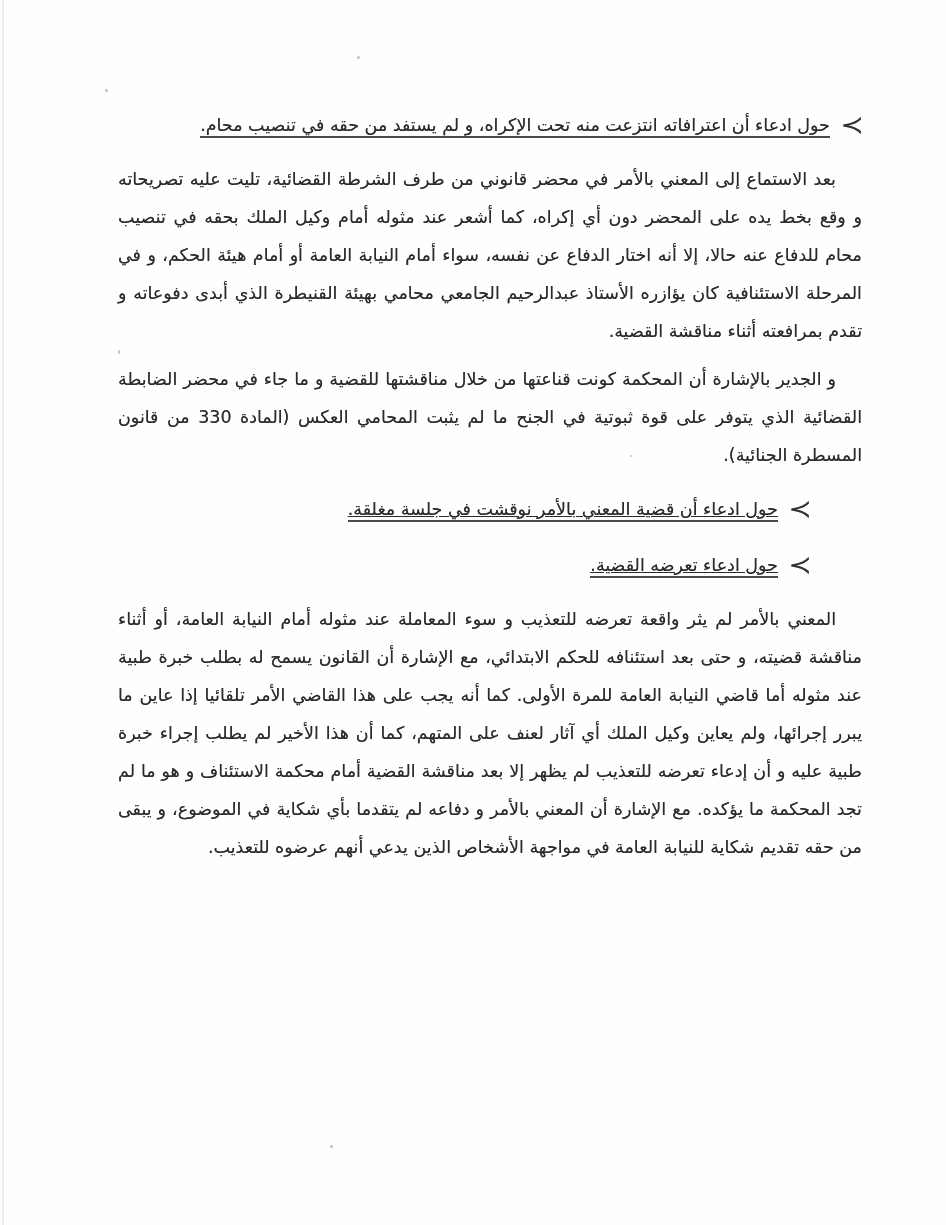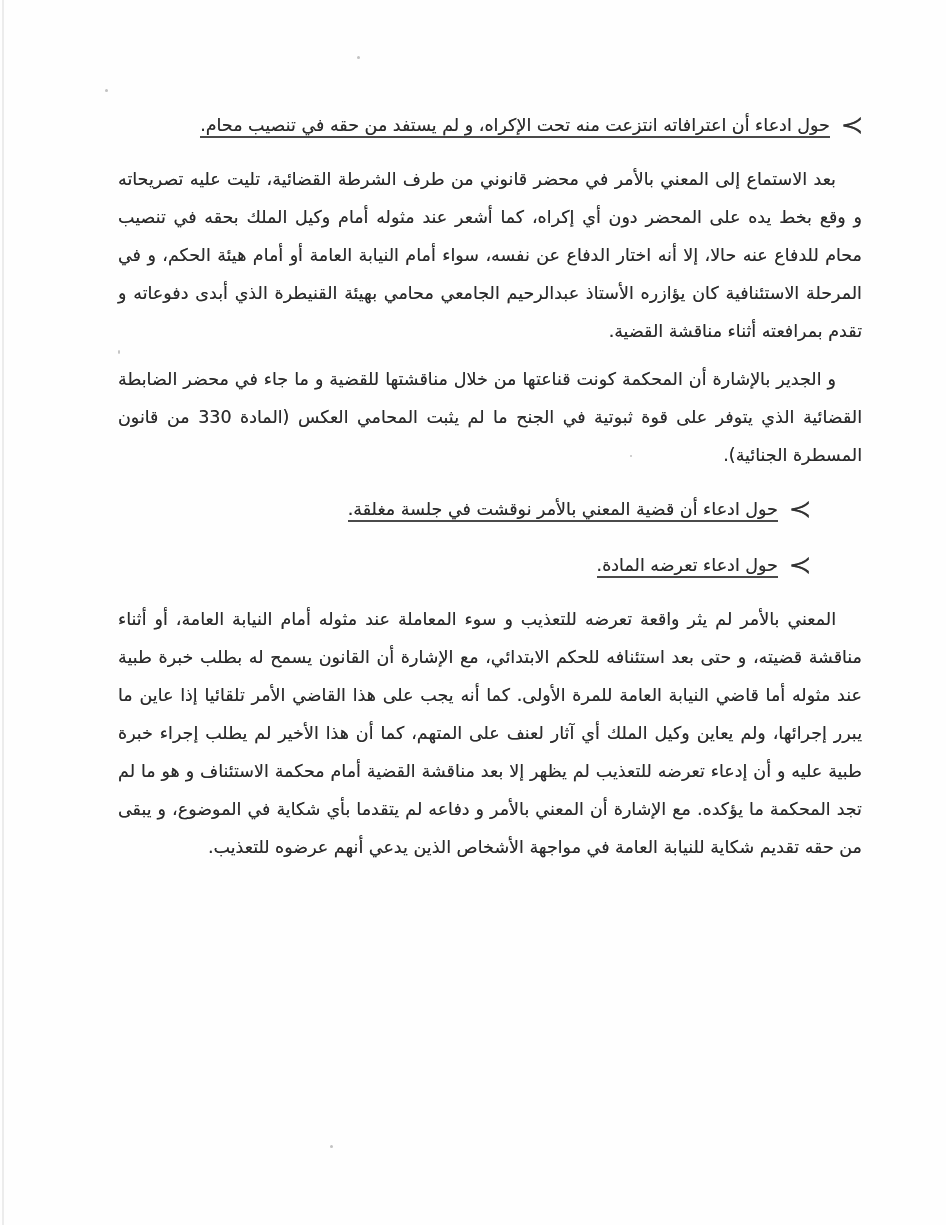--- a/index.html
+++ b/index.html
@@ -47,20 +47,21 @@
     margin: 0 0 14px 0;
   }
   .heading {
     margin: 0 0 16px 0;
     text-align: right;
     white-space: normal;
   }
   .heading.indented {
     margin-right: 52px;
     margin-top: 8px;
+    text-decoration: underline;
   }
   .marker {
     display: inline-block;
     font-size: 24px;
     margin-left: 12px;
     transform: translateY(2px) scaleX(1.15);
     color: #333333;
   }
   .heading-text {
     border-bottom: 2px solid #4a4a4a;
@@ -94,19 +95,19 @@
     </section>
 
     <section>
       <div class="heading indented">
         <span class="marker">≻</span><span class="heading-text">حول ادعاء أن قضية المعني بالأمر نوقشت في جلسة مغلقة.</span>
       </div>
     </section>
 
     <section>
       <div class="heading indented">
-        <span class="marker">≻</span><span class="heading-text">حول ادعاء تعرضه المادة.</span>
+        <span class="marker">≻</span><span class="heading-text">حول ادعاء تعرضه القضية.</span>
       </div>
       <p class="para">المعني بالأمر لم يثر واقعة تعرضه للتعذيب و سوء المعاملة عند مثوله أمام النيابة العامة، أو أثناء مناقشة قضيته، و حتى بعد استئنافه للحكم الابتدائي، مع الإشارة أن القانون يسمح له بطلب خبرة طبية عند مثوله أما قاضي النيابة العامة للمرة الأولى. كما أنه يجب على هذا القاضي الأمر تلقائيا إذا عاين ما يبرر إجرائها، ولم يعاين وكيل الملك أي آثار لعنف على المتهم، كما أن هذا الأخير لم يطلب إجراء خبرة طبية عليه و أن إدعاء تعرضه للتعذيب لم يظهر إلا بعد مناقشة القضية أمام محكمة الاستئناف و هو ما لم تجد المحكمة ما يؤكده. مع الإشارة أن المعني بالأمر و دفاعه لم يتقدما بأي شكاية في الموضوع، و يبقى من حقه تقديم شكاية للنيابة العامة في مواجهة الأشخاص الذين يدعي أنهم عرضوه للتعذيب.</p>
     </section>
 
   </div>
 </div>
 
 </body></html>

